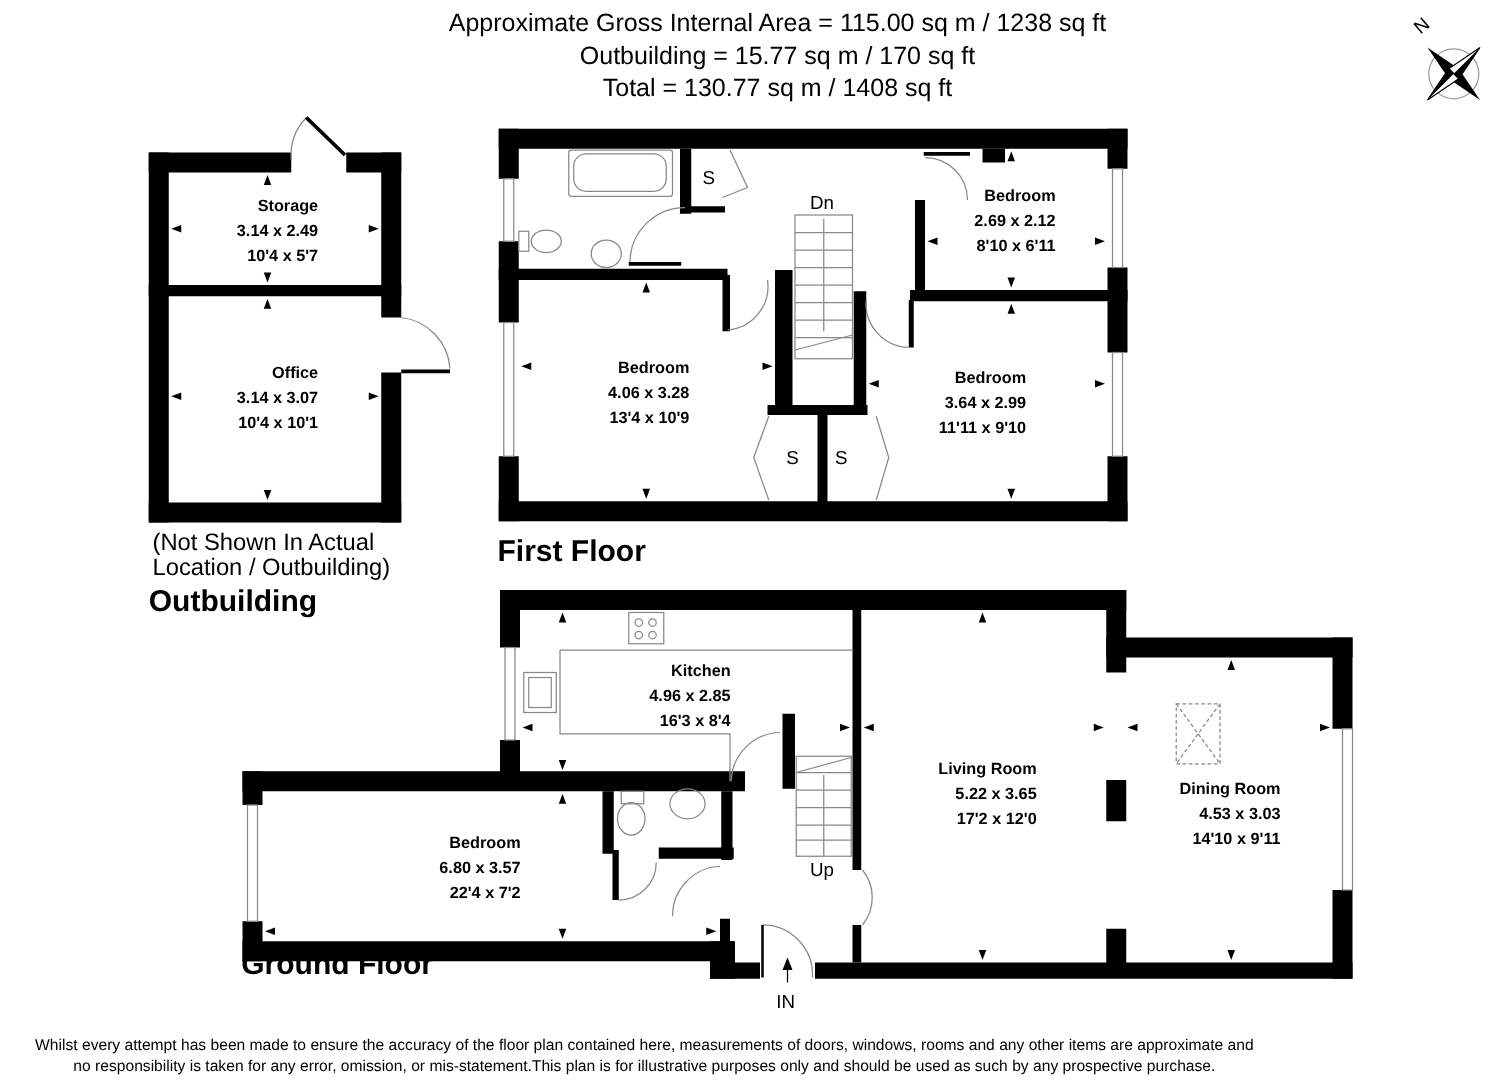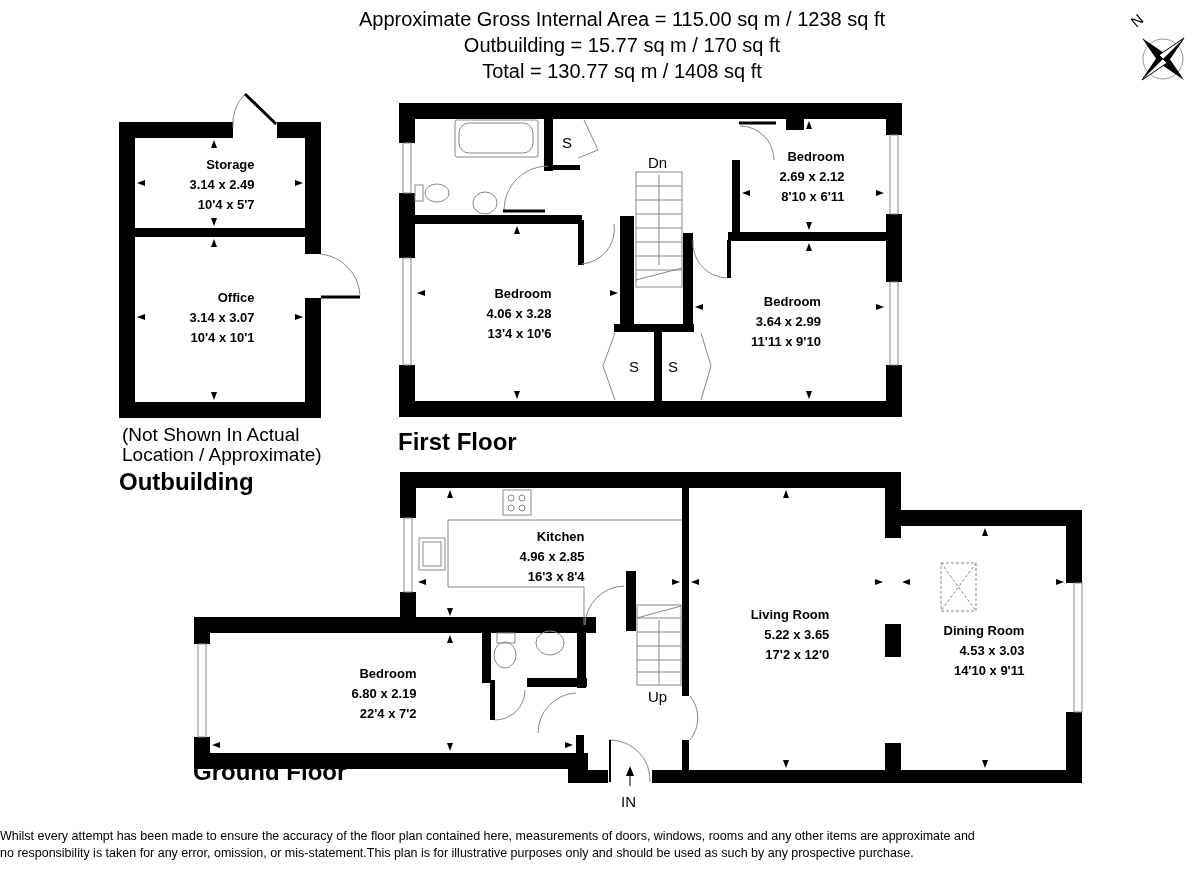--- a/index.html
+++ b/index.html
@@ -3,21 +3,21 @@
 <meta charset="utf-8">
 <style>
   html,body{margin:0;padding:0;background:#fff;}
   body{width:1200px;height:873px;position:relative;overflow:hidden;font-family:"Liberation Sans",sans-serif;color:#000;}
   .abs{position:absolute;padding-left:22px;}
   .hdr{left:0;width:1200px;text-align:center;font-size:20px;line-height:24px;}
   .room{position:absolute;text-align:right;font-size:13px;line-height:20px;white-space:nowrap;transform:translateX(-50%);font-weight:bold;}
   .floorlbl{position:absolute;font-weight:bold;font-size:24px;white-space:nowrap;}
   .small{position:absolute;font-size:15px;white-space:nowrap;}
   .note{position:absolute;font-size:19px;line-height:20px;}
-  .disc{position:absolute;left:0;width:1031px;text-align:left;font-size:12.5px;line-height:17px;}
+  .disc{position:absolute;left:0;width:1031px;text-align:center;font-size:12.5px;line-height:17px;}
   svg{position:absolute;left:0;top:0;}
 </style>
 </head>
 <body>
 
 <div class="abs hdr" style="top:7px">Approximate Gross Internal Area = 115.00 sq m / 1238 sq ft</div>
 <div class="abs hdr" style="top:33px">Outbuilding = 15.77 sq m / 170 sq ft</div>
 <div class="abs hdr" style="top:59px">Total = 130.77 sq m / 1408 sq ft</div>
 
 <svg width="1200" height="873" viewBox="0 0 1200 873">
@@ -226,53 +226,53 @@
   <div>3.14 x 2.49</div>
   <div>10'4 x 5'7</div>
 </div>
 <div class="room" style="left:222px;top:288px">
   <div>Office</div>
   <div>3.14 x 3.07</div>
   <div>10'4 x 10'1</div>
 </div>
 <div class="note" style="left:119px;top:425px;text-indent:3px">
   <div>(Not Shown In Actual</div>
-  <div>Location / Approximate)</div>
+  <div>Location / Outbuilding)</div>
 </div>
 <div class="floorlbl" style="left:119px;top:468px">Outbuilding</div>
 
 <div class="room" style="left:812px;top:147px">
   <div>Bedroom</div>
   <div>2.69 x 2.12</div>
   <div>8'10 x 6'11</div>
 </div>
 <div class="room" style="left:519px;top:284px">
   <div>Bedroom</div>
   <div>4.06 x 3.28</div>
-  <div>13'4 x 10'6</div>
+  <div>13'4 x 10'9</div>
 </div>
 <div class="room" style="left:786px;top:292px">
   <div>Bedroom</div>
   <div>3.64 x 2.99</div>
   <div>11'11 x 9'10</div>
 </div>
 <div class="small" style="left:648px;top:154px">Dn</div>
 <div class="small" style="left:562px;top:134px">S</div>
 <div class="small" style="left:629px;top:358px">S</div>
 <div class="small" style="left:668px;top:358px">S</div>
 <div class="floorlbl" style="left:398px;top:428px">First Floor</div>
 
 <div class="room" style="left:552px;top:527px">
   <div>Kitchen</div>
   <div>4.96 x 2.85</div>
   <div>16'3 x 8'4</div>
 </div>
 <div class="room" style="left:384px;top:664px">
   <div>Bedroom</div>
-  <div>6.80 x 2.19</div>
+  <div>6.80 x 3.57</div>
   <div>22'4 x 7'2</div>
 </div>
 <div class="room" style="left:790px;top:605px">
   <div>Living Room</div>
   <div>5.22 x 3.65</div>
   <div>17'2 x 12'0</div>
 </div>
 <div class="room" style="left:984px;top:621px">
   <div>Dining Room</div>
   <div>4.53 x 3.03</div>

